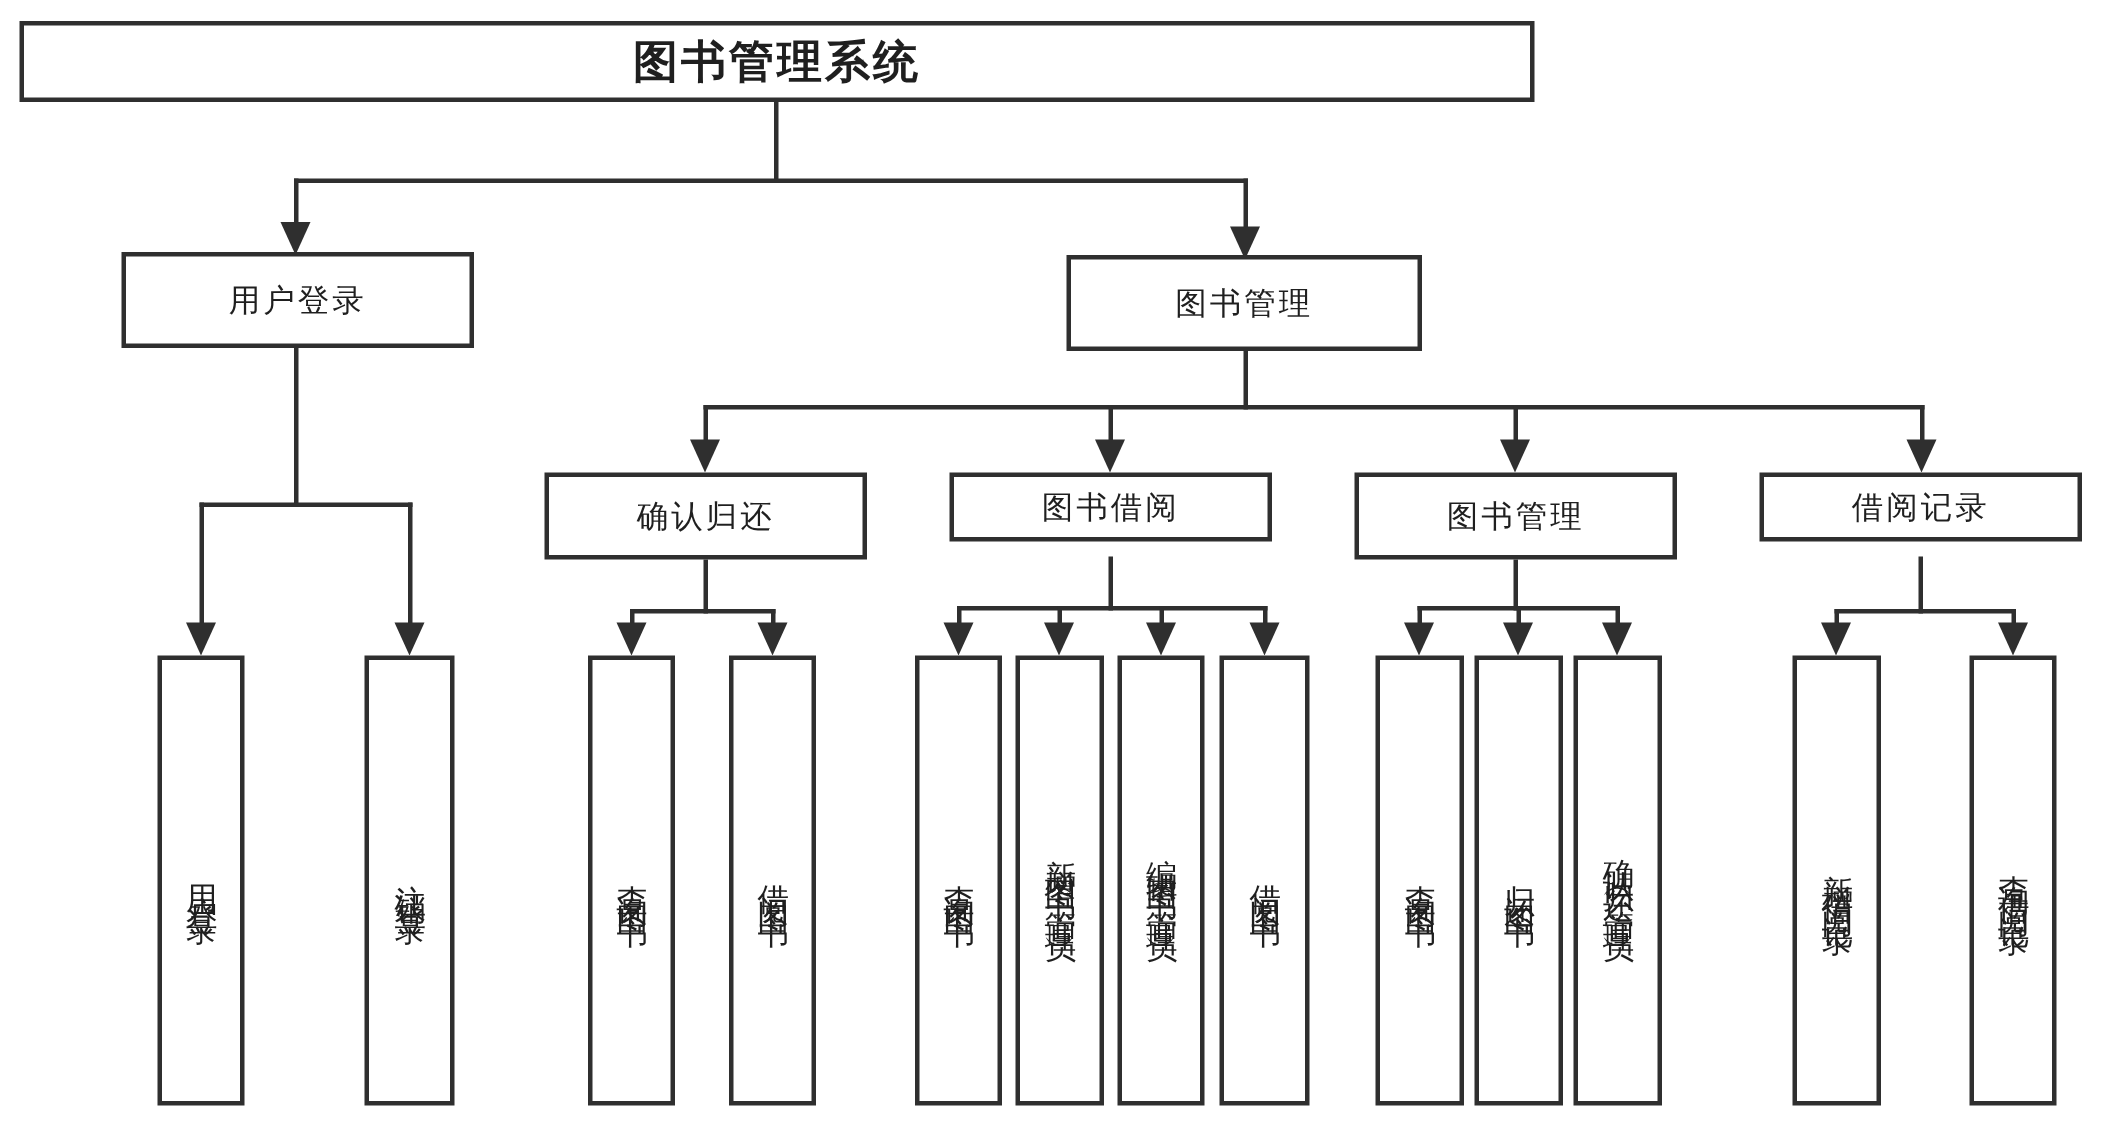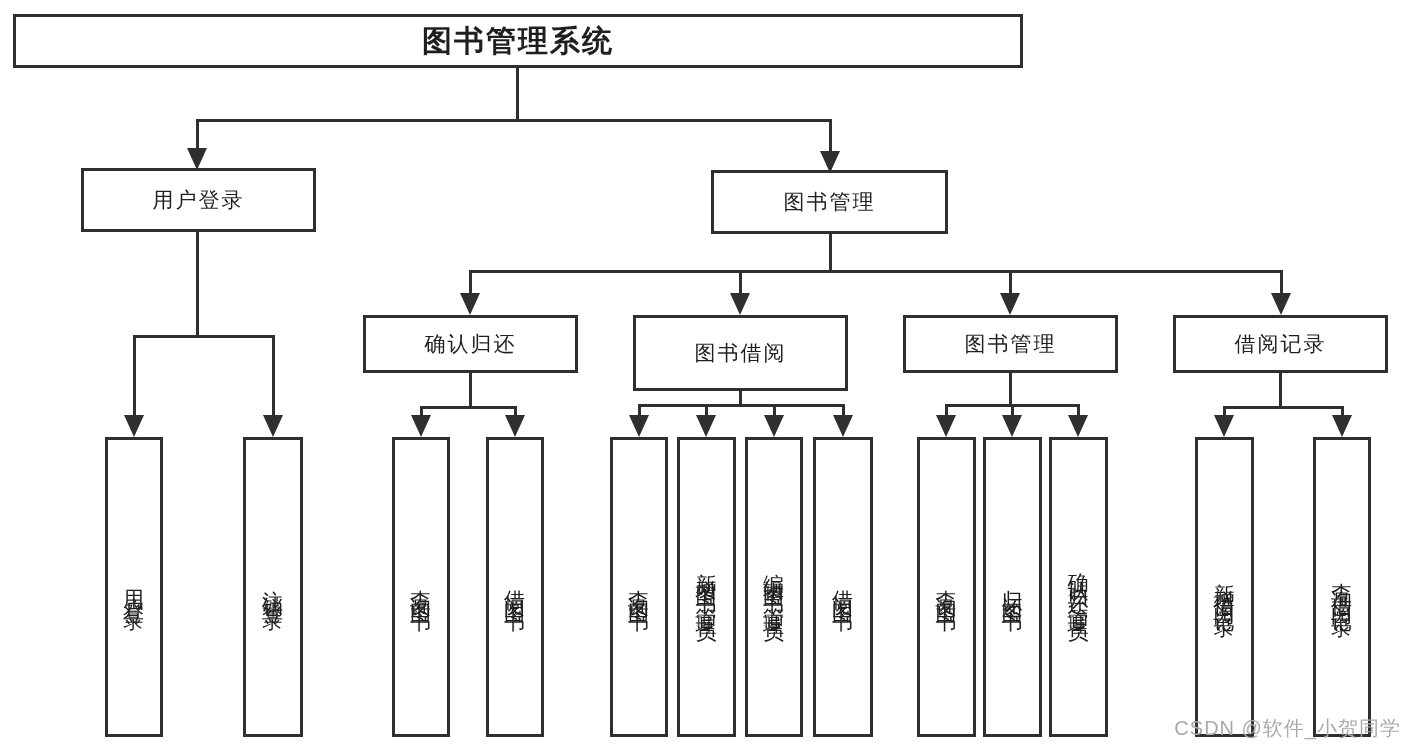--- a/index.html
+++ b/index.html
@@ -105,27 +105,27 @@
     <span class="hlabel">用户登录</span>
   </div>
 
   <div class="box" style="left:711px;top:170px;width:237px;height:64px">
     <span class="hlabel">图书管理</span>
   </div>
 
   <div class="box" style="left:363px;top:315px;width:215px;height:58px">
     <span class="hlabel">确认归还</span>
   </div>
-  <div class="box" style="left:633px;top:315px;width:215px;height:76px">
+  <div class="box" style="left:633px;top:315px;width:215px;height:46px">
     <span class="hlabel">图书借阅</span>
   </div>
   <div class="box" style="left:903px;top:315px;width:215px;height:58px">
     <span class="hlabel">图书管理</span>
   </div>
-  <div class="box" style="left:1173px;top:315px;width:215px;height:58px">
+  <div class="box" style="left:1173px;top:315px;width:215px;height:46px">
     <span class="hlabel">借阅记录</span>
   </div>
 
   <div class="box" style="left:105px;top:437px;width:58px;height:300px">
     <span class="vlabel">用户登录</span>
   </div>
   <div class="box" style="left:243px;top:437px;width:60px;height:300px">
     <span class="vlabel">注销登录</span>
   </div>
 
@@ -159,14 +159,13 @@
     <span class="vlabel">确认归还（管理员）</span>
   </div>
 
   <div class="box" style="left:1195px;top:437px;width:59px;height:300px">
     <span class="vlabel">新增借阅记录</span>
   </div>
   <div class="box" style="left:1313px;top:437px;width:58px;height:300px">
     <span class="vlabel">查询借阅记录</span>
   </div>
 
-  <div class="watermark">CSDN @软件_小贺同学</div>
 </div>
 
 </body></html>

